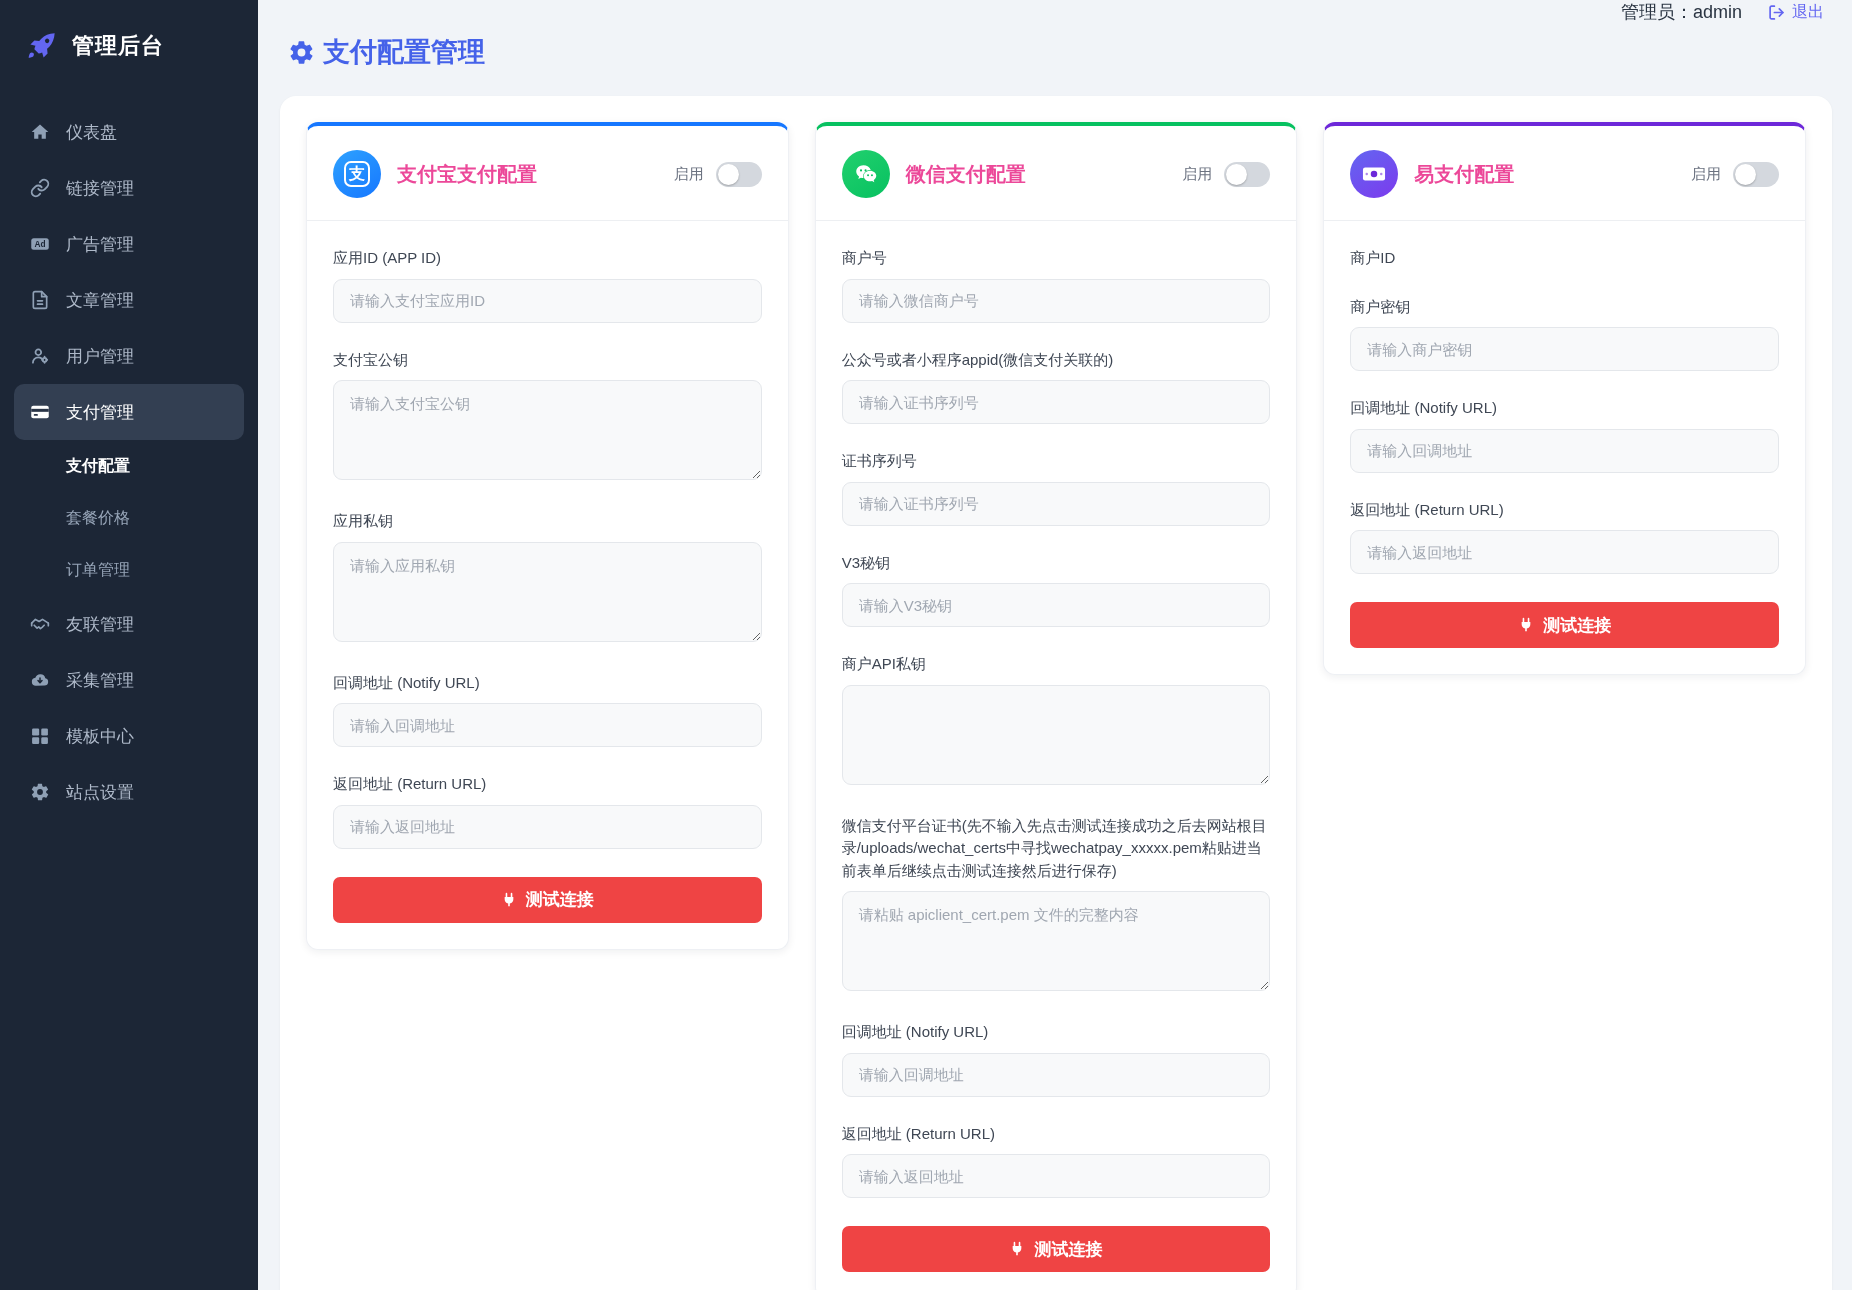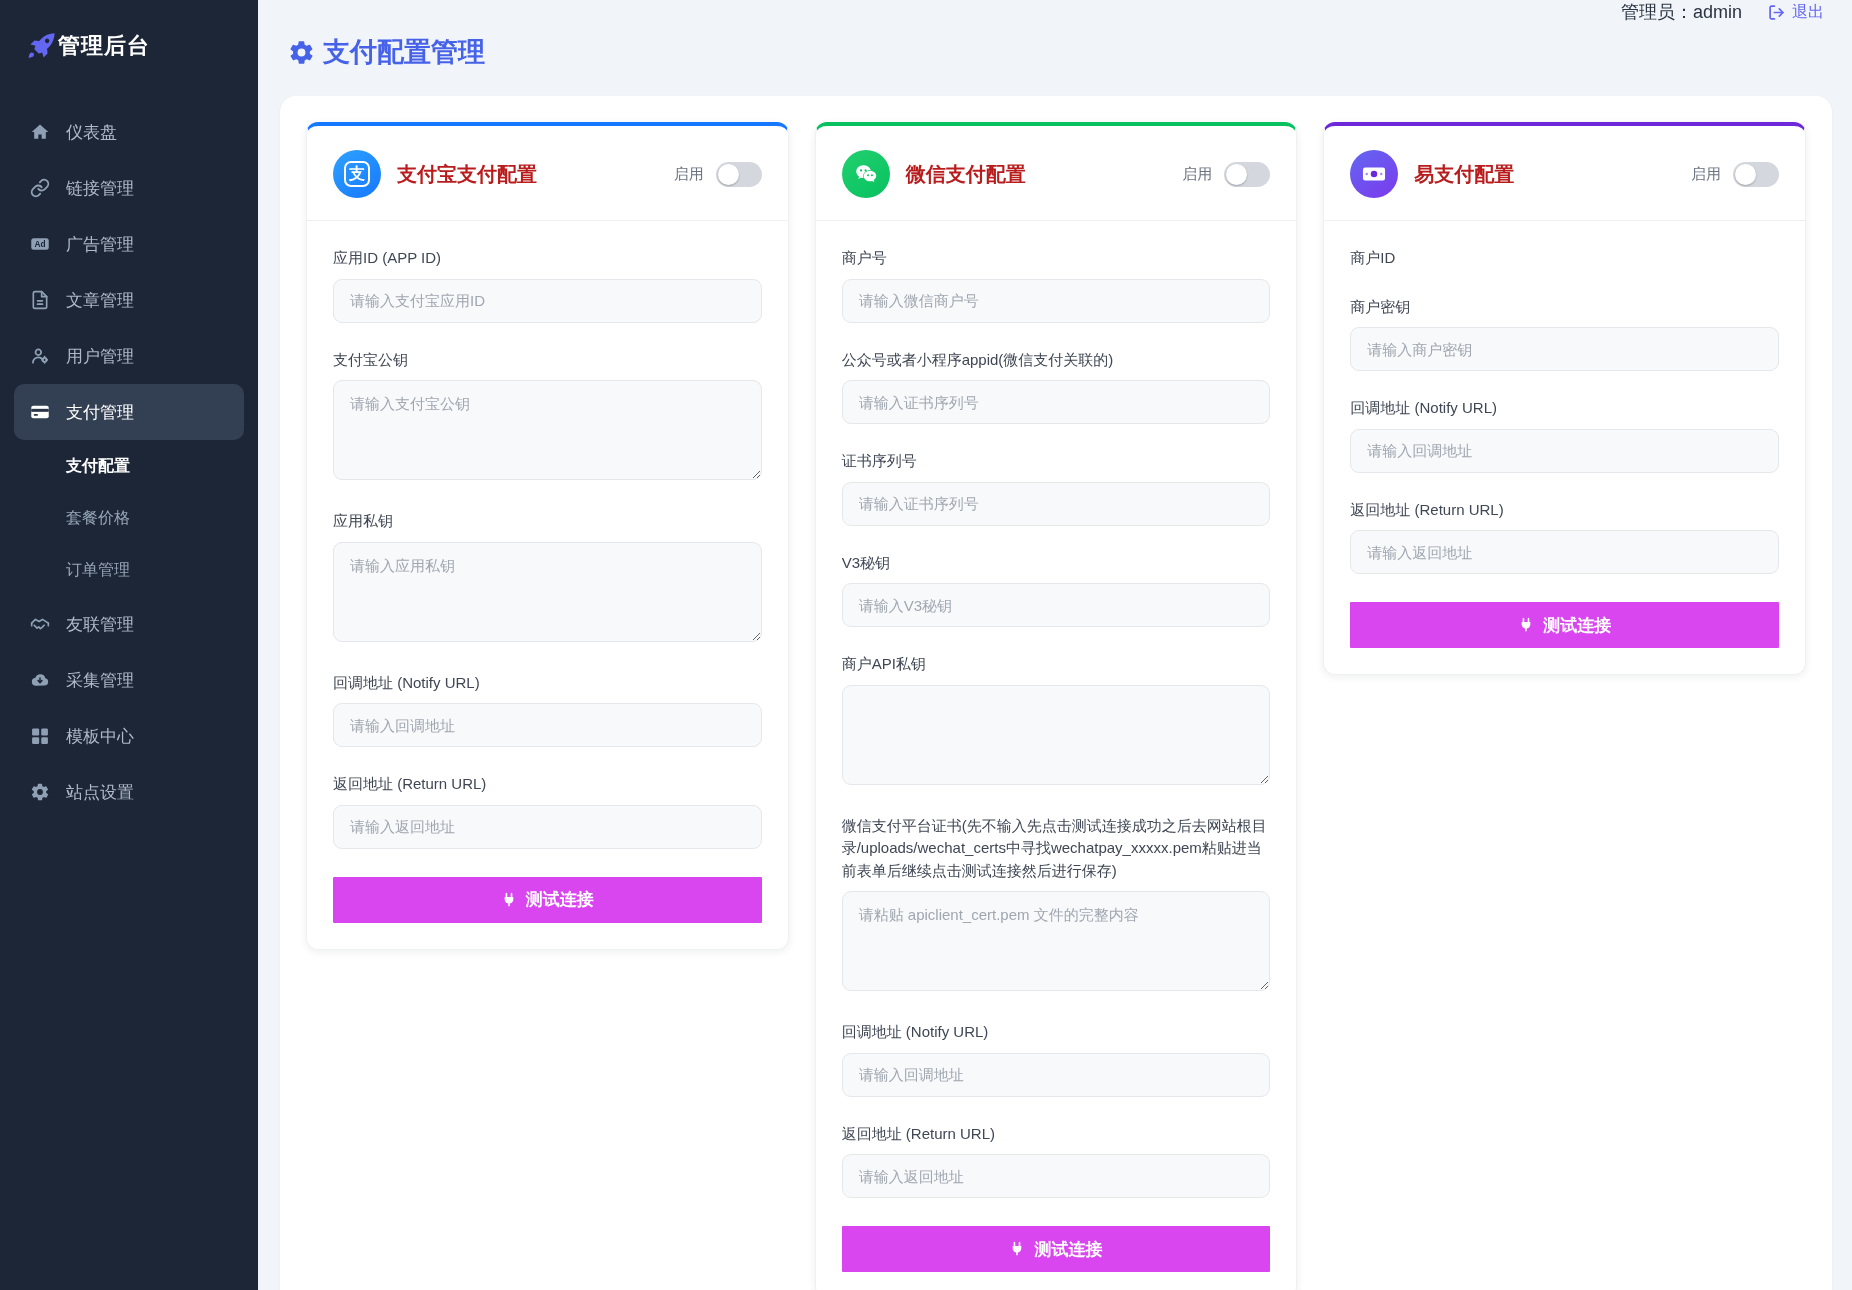--- a/index.html
+++ b/index.html
@@ -6,21 +6,21 @@
   html,body { width:1852px; height:1290px; overflow:hidden; }
   body {
     font-family:"Liberation Sans","DejaVu Sans",sans-serif;
     background:#f1f4f8; color:#2a3442; display:flex;
   }
   
   .sidebar {
     width:258px; min-width:258px; height:1290px;
     background:#1c2636; color:#aeb9c9; display:flex; flex-direction:column;
   }
-  .brand { display:flex; align-items:center; padding:30px 26px 26px 26px; }
+  .brand { display:flex; align-items:center; gap:14px; padding:30px 26px 26px 26px; }
   .brand .logo-icon { width:32px; height:32px; color:#6366f1; }
   .brand .logo-icon svg { width:32px; height:32px; }
   .brand-name { font-size:22px; font-weight:bold; color:#ffffff; letter-spacing:1px; }
   .nav { margin-top:16px; }
   .nav-item {
     display:flex; align-items:center; gap:16px; height:56px;
     padding:0 16px; margin:0 14px; border-radius:10px; cursor:pointer;
     font-size:17px;
   }
   .nav-item .icon { width:20px; height:20px; color:#8fa0b5; display:flex; align-items:center; justify-content:center; }
@@ -60,41 +60,41 @@
     display:flex; align-items:center; justify-content:center;
   }
   .pay-icon svg { width:26px; height:26px; }
   .pay-icon.alipay { background:linear-gradient(145deg,#2ea2ff,#1677ff); }
   .pay-icon.wechat { background:linear-gradient(145deg,#22d06e,#07c160); }
   .pay-icon.epay   { background:linear-gradient(145deg,#6366f1,#7c3aed); }
   .alipay-glyph {
     width:26px; height:26px; border:2px solid #fff; border-radius:7px;
     color:#fff; font-size:16px; font-weight:bold; display:flex; align-items:center; justify-content:center;
   }
-  .card-title { font-size:20px; font-weight:bold; color:#b91c1c; flex:1; }
+  .card-title { font-size:20px; font-weight:bold; color:#ec4899; flex:1; }
   .enable-wrap { display:flex; align-items:center; gap:12px;justify-content:center; }
   .enable-label { font-size:15px; color:#6b7280; }
   .switch { width:46px; height:25px; background:#d4d8de; border-radius:999px; position:relative; cursor:pointer; flex:none; }
   .switch::after {
     content:""; position:absolute; top:2px; left:2px; width:21px; height:21px;
     background:#fff; border-radius:50%; box-shadow:0 1px 2px rgba(0,0,0,.25);
   }
   .card-body { padding:26px; }
   .group { margin-bottom:26px; }
   .group:last-of-type { margin-bottom:28px; }
   .field-label { display:block; font-size:15px; font-weight:500; color:#3f4754; margin-bottom:9px; line-height:1.5; }
   .ctl {
     width:100%; background:#f8f9fa; border:1px solid #e4e7eb; border-radius:9px;
     font-size:15px; color:#2a3442; font-family:"Liberation Sans","DejaVu Sans",sans-serif;
   }
   input.ctl { height:44px; padding:0 16px; }
   textarea.ctl { height:100px; padding:12px 16px; resize:vertical; line-height:1.5; }
   .ctl::placeholder { color:#a0a7b1; }
   .test-btn {
-    width:100%; height:46px; background:#d946ef; border:none; border-radius:1px;
+    width:100%; height:46px; background:#ef4444; border:none; border-radius:7px;
     color:#ffffff; font-size:17px; font-weight:bold; cursor:pointer;
     display:flex; align-items:center; justify-content:center; gap:9px;
     font-family:"Liberation Sans","DejaVu Sans",sans-serif;
   }
   .test-btn svg { width:16px; height:16px; }
 </style>
 </head>
 <body>
 
 <aside class="sidebar">

